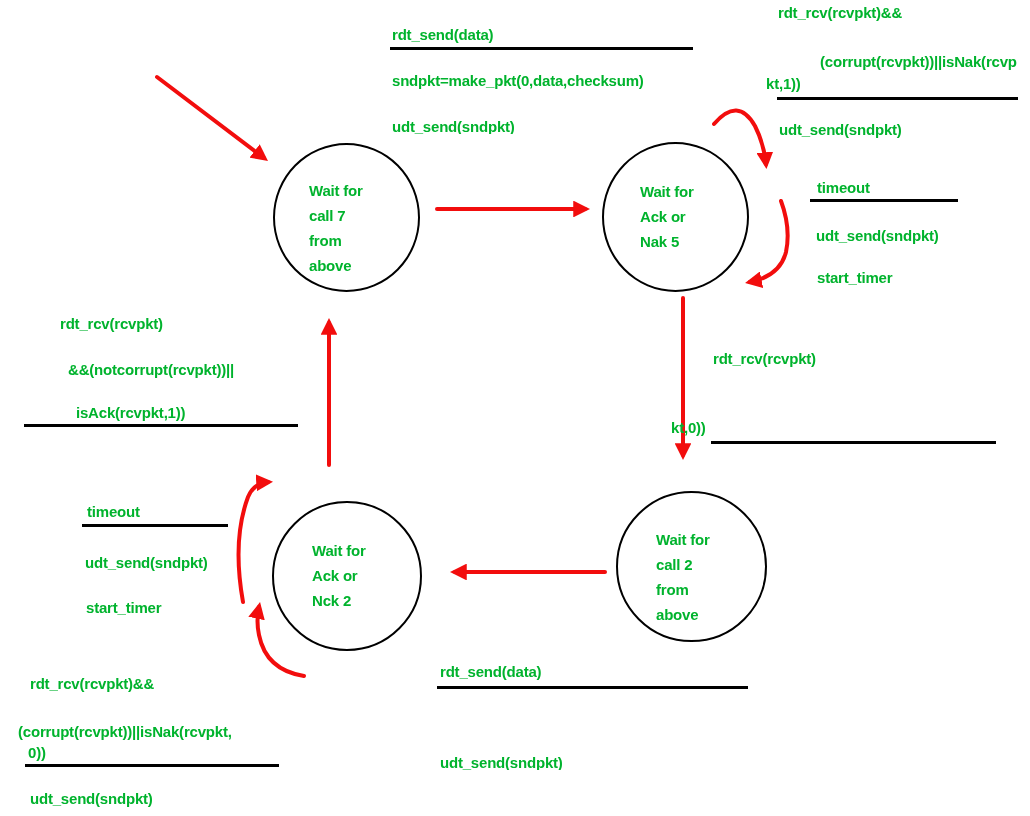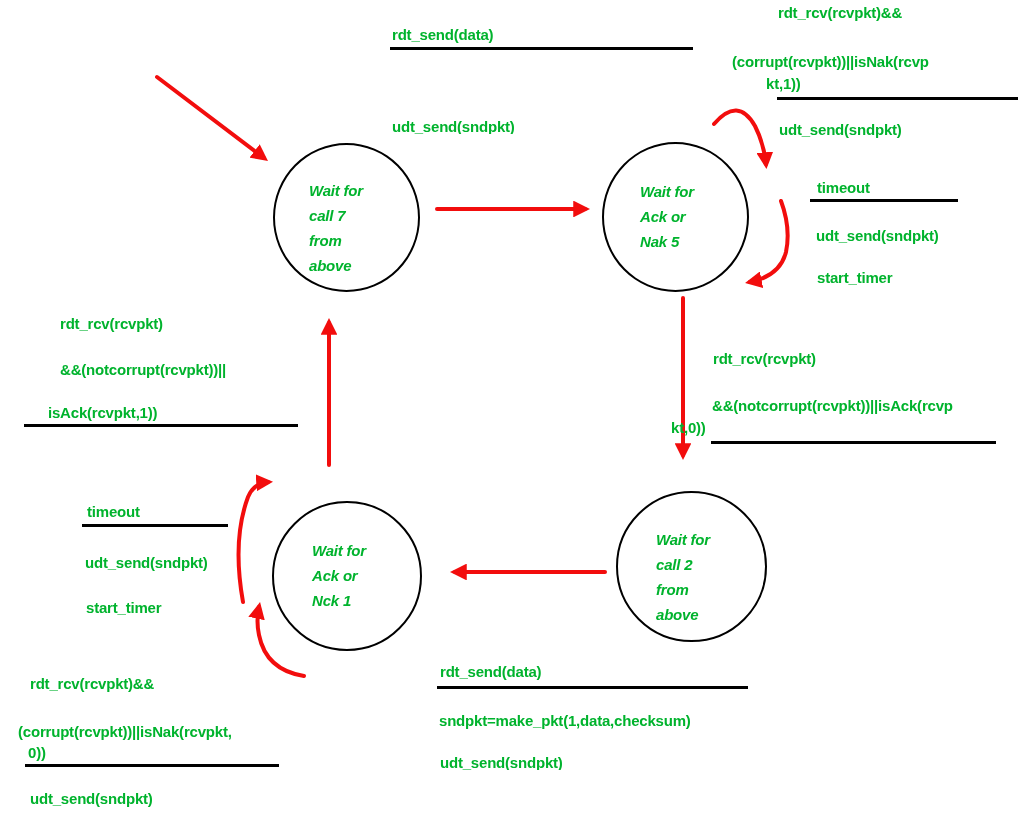--- a/index.html
+++ b/index.html
@@ -4,21 +4,21 @@
 <style>
   html,body{margin:0;padding:0;background:#fff;}
   .canvas{
     position:relative;width:1030px;height:816px;background:var(--bg,#fff);
     font-family:"Liberation Sans",sans-serif;font-weight:bold;overflow:hidden;
   }
   .state{
     position:absolute;box-sizing:border-box;border:2.5px solid var(--border,#000);
     border-radius:50%;background:transparent;
   }
-  .state-text{color:var(--green,#00b32d);font-size:15px;line-height:25px;letter-spacing:-0.2px;white-space:nowrap;font-style:italic;}
+  .state-text{color:var(--green,#00b32d);font-size:15px;line-height:25px;letter-spacing:-0.2px;white-space:nowrap;}
   .t{
     position:absolute;color:var(--green,#00b32d);font-size:15px;line-height:16px;
     letter-spacing:-0.2px;white-space:nowrap;
   }
   .clip{height:15px;overflow:hidden;}
   .rule{position:absolute;height:3px;background:var(--line,#000);}
   svg.arrows{position:absolute;left:0;top:0;pointer-events:none;}
   svg.arrows path.shaft{stroke:var(--arrow,#f20d0d);stroke-width:4;fill:none;stroke-linecap:round;}
   #ah path{fill:var(--arrow,#f20d0d);}
 </style>
@@ -67,58 +67,57 @@
       <div>call 2</div>
       <div>from</div>
       <div>above</div>
     </div>
   </div>
 
   <div class="state" style="left:272px;top:501px;width:150px;height:150px">
     <div class="state-text" style="padding:35px 0 0 38px">
       <div>Wait for</div>
       <div>Ack or</div>
-      <div>Nck 1</div>
+      <div>Nck 2</div>
     </div>
   </div>
 
   <div class="t" style="left:392px;top:27px">rdt_send(data)</div>
   <div class="rule" style="left:390px;top:47px;width:303px"></div>
+  <div class="t" style="left:392px;top:73px">sndpkt=make_pkt(0,data,checksum)</div>
   <div class="t clip" style="left:392px;top:119px">udt_send(sndpkt)</div>
 
   <div class="t" style="left:778px;top:5px">rdt_rcv(rcvpkt)&amp;&amp;</div>
-  <div class="t" style="left:732px;top:54px">(corrupt(rcvpkt))||isNak(rcvp</div>
+  <div class="t" style="left:820px;top:54px">(corrupt(rcvpkt))||isNak(rcvp</div>
   <div class="t" style="left:766px;top:76px">kt,1))</div>
   <div class="rule" style="left:777px;top:97px;width:241px"></div>
   <div class="t" style="left:779px;top:122px">udt_send(sndpkt)</div>
 
   <div class="t" style="left:817px;top:180px">timeout</div>
   <div class="rule" style="left:810px;top:199px;width:148px"></div>
   <div class="t" style="left:816px;top:228px">udt_send(sndpkt)</div>
   <div class="t" style="left:817px;top:270px">start_timer</div>
 
   <div class="t" style="left:713px;top:351px">rdt_rcv(rcvpkt)</div>
-  <div class="t" style="left:712px;top:398px">&amp;&amp;(notcorrupt(rcvpkt))||isAck(rcvp</div>
   <div class="t" style="left:671px;top:420px">kt,0))</div>
   <div class="rule" style="left:711px;top:441px;width:285px"></div>
 
   <div class="t" style="left:60px;top:316px">rdt_rcv(rcvpkt)</div>
-  <div class="t" style="left:60px;top:362px">&amp;&amp;(notcorrupt(rcvpkt))||</div>
-  <div class="t" style="left:48px;top:405px">isAck(rcvpkt,1))</div>
+  <div class="t" style="left:68px;top:362px">&amp;&amp;(notcorrupt(rcvpkt))||</div>
+  <div class="t" style="left:76px;top:405px">isAck(rcvpkt,1))</div>
   <div class="rule" style="left:24px;top:424px;width:274px"></div>
 
   <div class="t" style="left:87px;top:504px">timeout</div>
   <div class="rule" style="left:82px;top:524px;width:146px"></div>
   <div class="t" style="left:85px;top:555px">udt_send(sndpkt)</div>
   <div class="t" style="left:86px;top:600px">start_timer</div>
 
   <div class="t" style="left:30px;top:676px">rdt_rcv(rcvpkt)&amp;&amp;</div>
   <div class="t" style="left:18px;top:724px">(corrupt(rcvpkt))||isNak(rcvpkt,</div>
   <div class="t" style="left:28px;top:745px">0))</div>
   <div class="rule" style="left:25px;top:764px;width:254px"></div>
   <div class="t" style="left:30px;top:791px">udt_send(sndpkt)</div>
 
   <div class="t" style="left:440px;top:664px">rdt_send(data)</div>
   <div class="rule" style="left:437px;top:686px;width:311px"></div>
-  <div class="t" style="left:439px;top:713px">sndpkt=make_pkt(1,data,checksum)</div>
   <div class="t clip" style="left:440px;top:755px">udt_send(sndpkt)</div>
 
 </div>
 
 </body></html>

